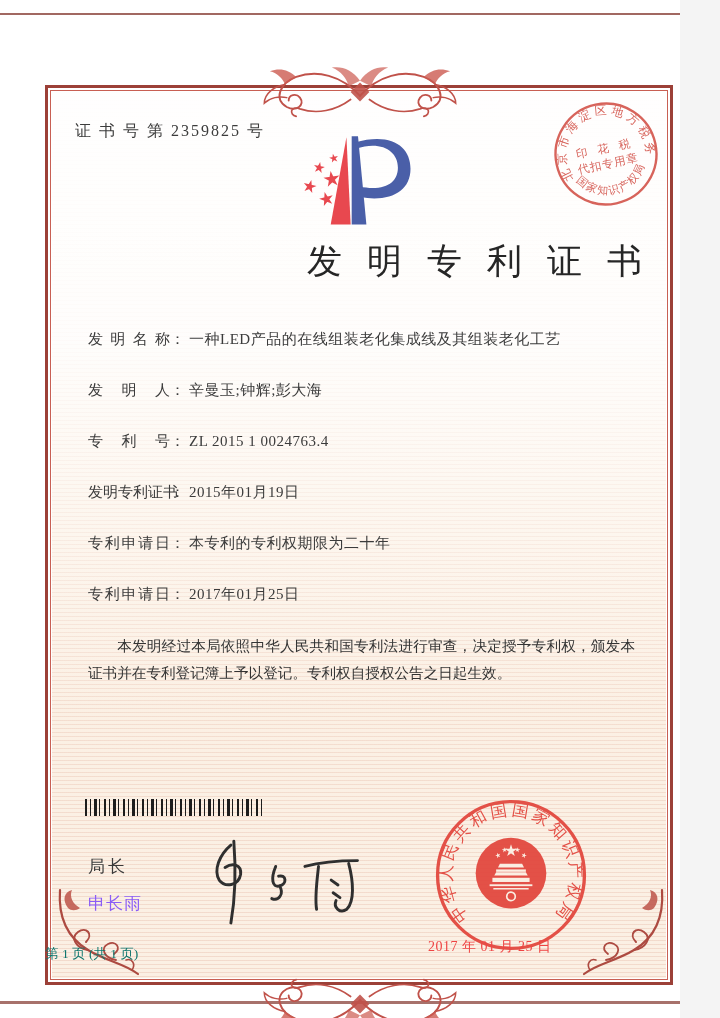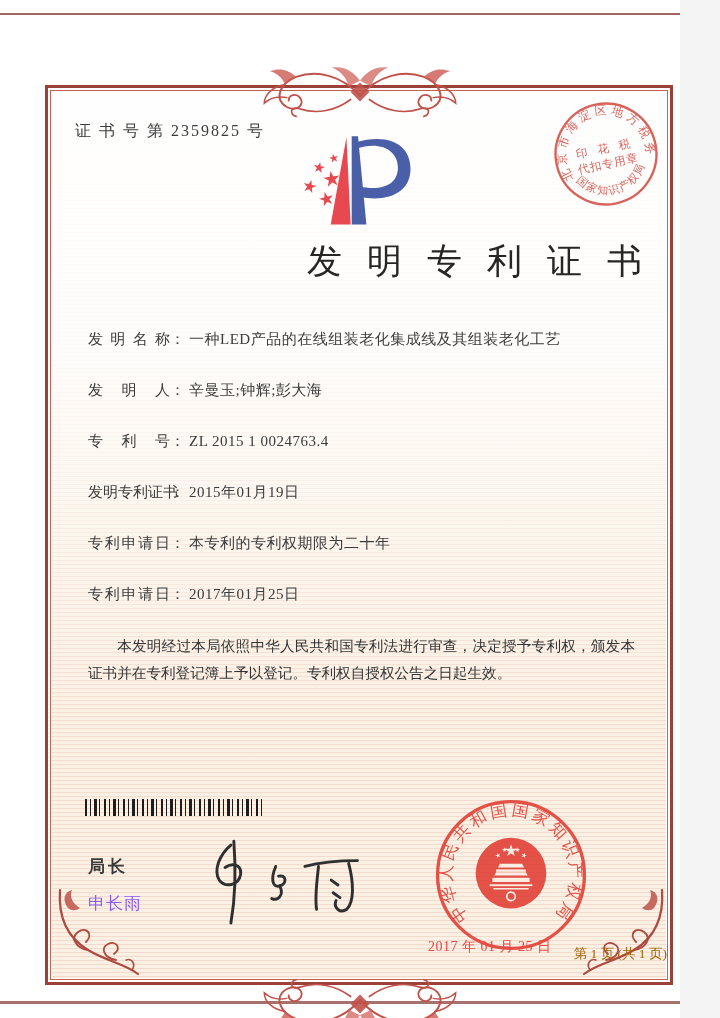--- a/index.html
+++ b/index.html
@@ -37,27 +37,27 @@
          color:#333;text-align:justify;margin-top:21px;}
   .paras p{margin:0;text-indent:2em;}
 
   .barcode{left:85px;top:799px;width:178px;height:17px;z-index:3;
     background-image:repeating-linear-gradient(90deg,
       #1d1d1d 0 2px, transparent 2px 5px,
       #1d1d1d 5px 6px, transparent 6px 9px,
       #1d1d1d 9px 12px, transparent 12px 14px,
       #1d1d1d 14px 15px, transparent 15px 19px);}
 
-  .signer-title{left:88px;top:855px;font-size:17px;color:#3a3a3a;letter-spacing:3px;z-index:3;font-weight:bold;}
+  .signer-title{left:88px;top:855px;font-size:17px;color:#3a3a3a;letter-spacing:3px;z-index:3;}
   .signer-name{left:88px;top:892px;font-size:17px;color:#8b5cf6;letter-spacing:1px;z-index:3;}
 
   .seal-date{left:428px;top:938px;width:185px;font-size:14px;color:#ef4444;
              letter-spacing:.5px;z-index:6;}
 
-  .footer{left:45px;top:945px;width:622px;text-align:right;font-size:13.5px;color:#a16207;z-index:3;}
+  .footer{left:45px;top:945px;width:622px;text-align:left;font-size:13.5px;color:#0f766e;z-index:3;}
 
   .logo-svg{left:283px;top:132px;z-index:3;}
   .tax-stamp-svg{left:551px;top:99px;z-index:4;opacity:.92;}
   .seal-svg{left:432px;top:796px;z-index:5;opacity:.93;}
   .sig-svg{left:190px;top:836px;z-index:4;}
   .flourish-top{left:238px;top:56px;z-index:2;}
   .flourish-bottom{left:238px;top:968px;z-index:2;transform:scale(1,-1);}
   .corner-br{left:576px;top:886px;z-index:2;}
   .corner-bl{left:54px;top:886px;z-index:2;transform:scale(-1,1);}
 

